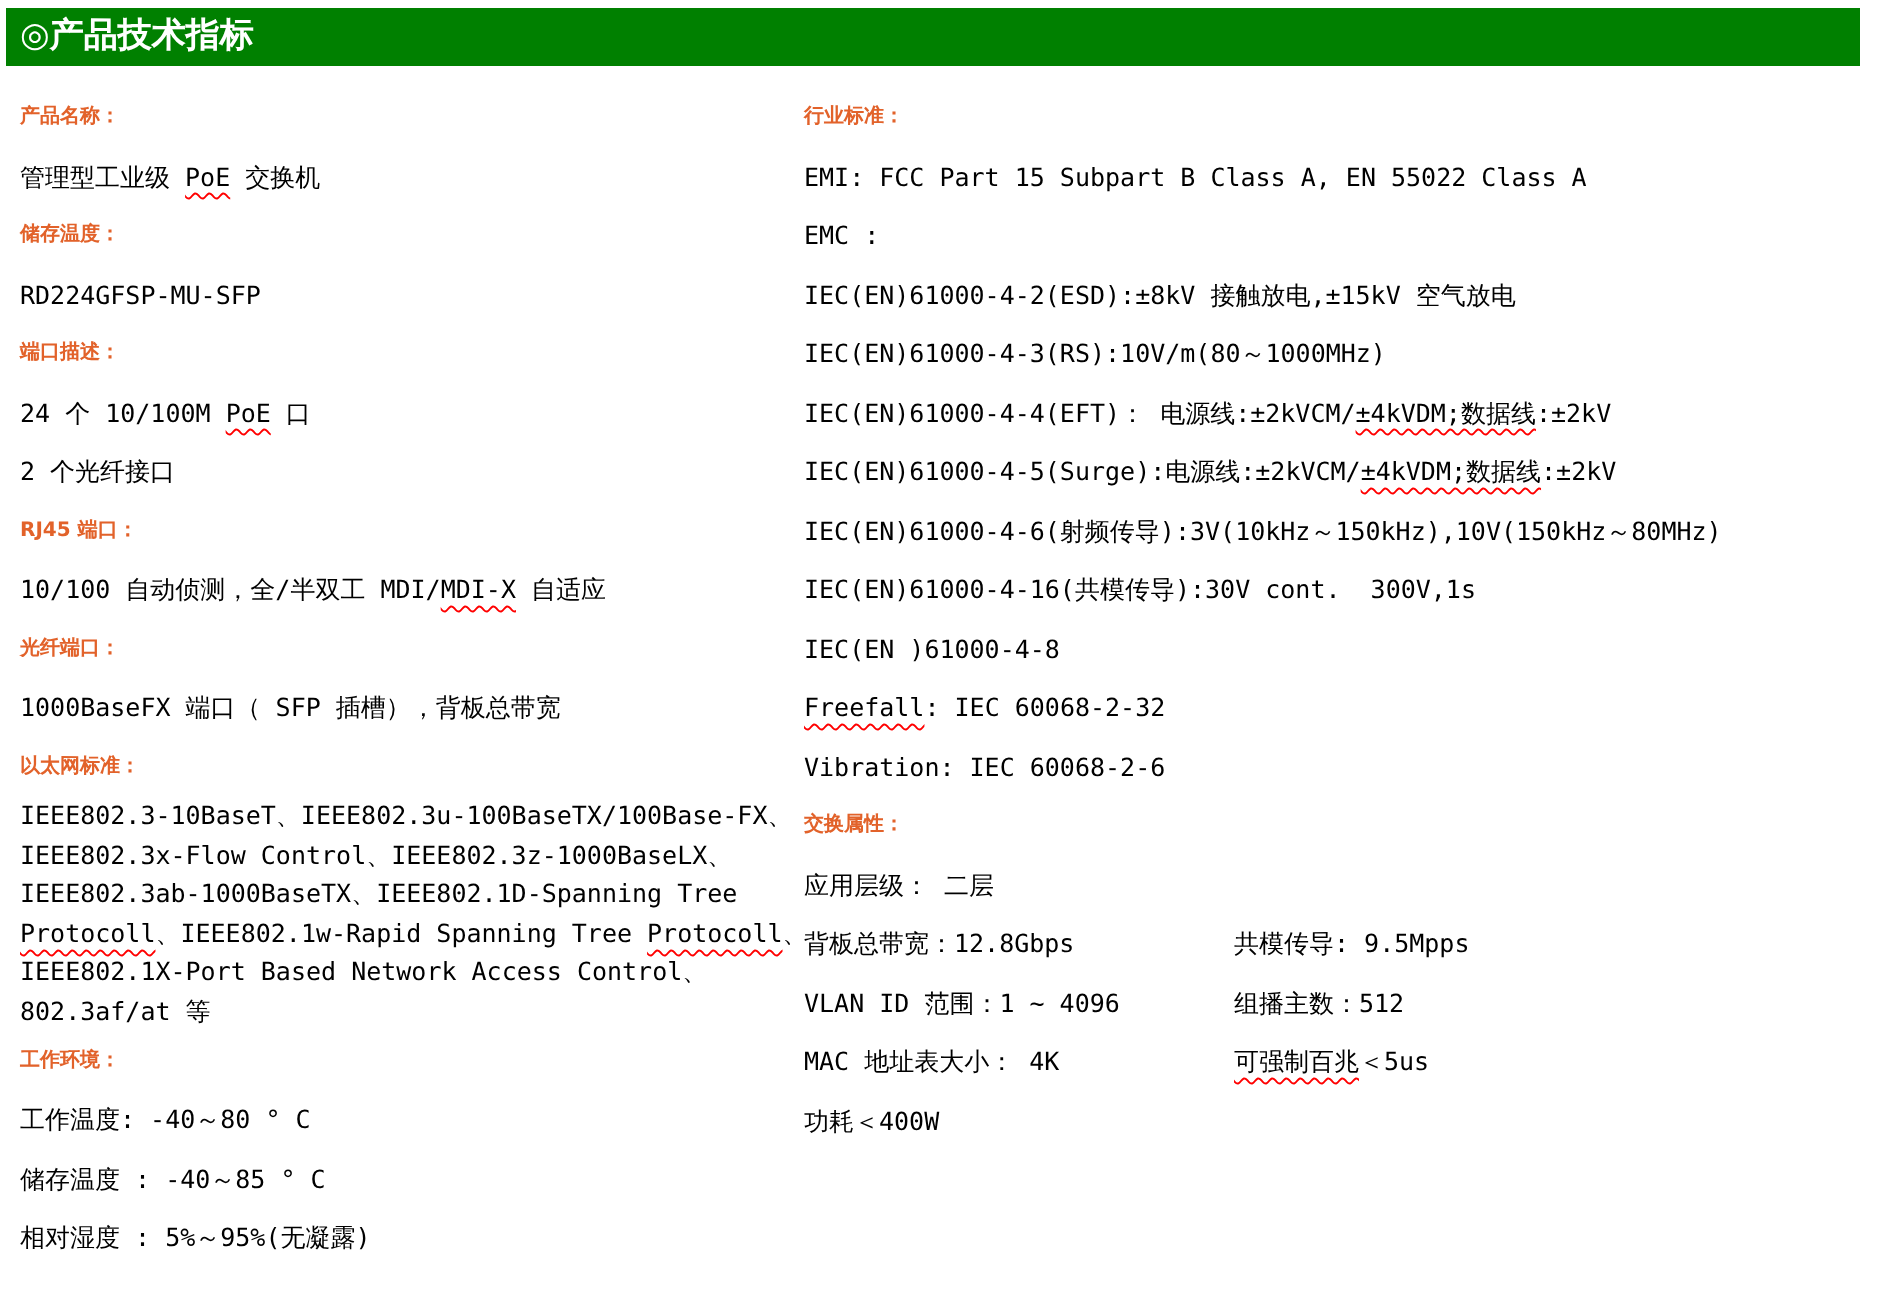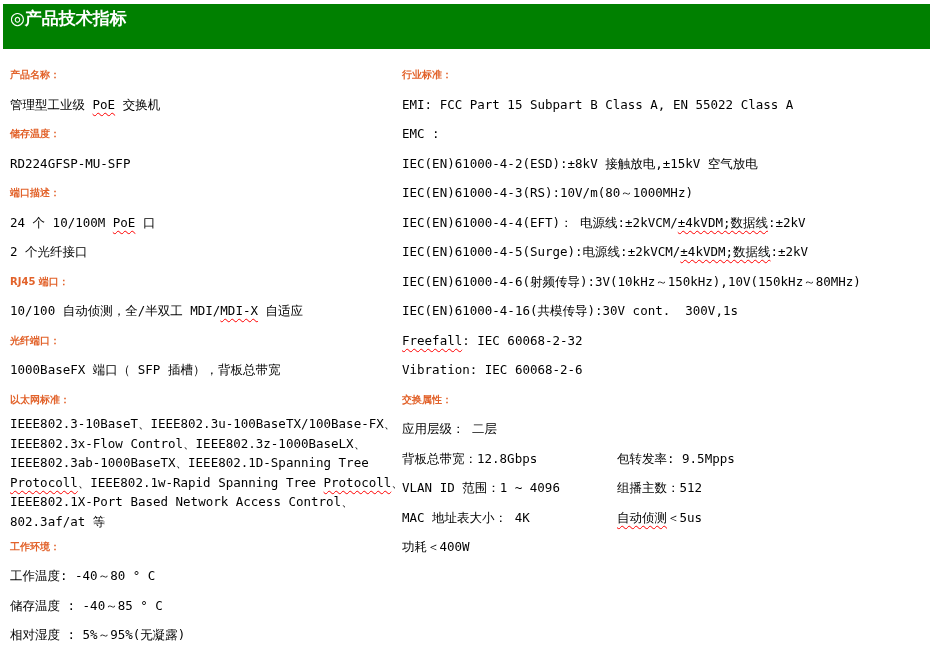--- a/index.html
+++ b/index.html
@@ -12,21 +12,21 @@
     font-family: "DejaVu Sans Mono", "Liberation Mono", monospace;
     color: #000000;
   }
   .page {
     width: 942px;
     height: 651px;
     position: relative;
   }
   .header-bar {
     margin: 4px 12px 0 3px;
-    height: 45px;
+    height: 29px;
     line-height: 29px;
     background: var(--header-bg, #008000);
     color: var(--header-text, #ffffff);
     font-family: "DejaVu Sans", "Liberation Sans", sans-serif;
     font-weight: bold;
     font-size: 17px;
     padding-left: 7px;
   }
   .columns {
     display: flex;
@@ -122,26 +122,27 @@
         <div class="section">
           <div class="heading">行业标准：</div>
           <div class="line"><span class="seg">EMI: FCC Part 15 Subpart B Class A, EN 55022 Class A</span></div>
           <div class="line"><span class="seg">EMC :</span></div>
           <div class="line"><span class="seg">IEC(EN)61000-4-2(ESD):±8kV 接触放电,±15kV 空气放电</span></div>
           <div class="line"><span class="seg">IEC(EN)61000-4-3(RS):10V/m(80～1000MHz)</span></div>
           <div class="line"><span class="seg">IEC(EN)61000-4-4(EFT)： 电源线:±2kVCM/</span><span class="seg squiggle">±4kVDM;数据线</span><span class="seg">:±2kV</span></div>
           <div class="line"><span class="seg">IEC(EN)61000-4-5(Surge):电源线:±2kVCM/</span><span class="seg squiggle">±4kVDM;数据线</span><span class="seg">:±2kV</span></div>
           <div class="line"><span class="seg">IEC(EN)61000-4-6(射频传导):3V(10kHz～150kHz),10V(150kHz～80MHz)</span></div>
           <div class="line"><span class="seg">IEC(EN)61000-4-16(共模传导):30V cont.  300V,1s</span></div>
+          <div class="line"><span class="seg">IEC(EN )61000-4-8</span></div>
           <div class="line"><span class="seg squiggle">Freefall</span><span class="seg">: IEC 60068-2-32</span></div>
           <div class="line"><span class="seg">Vibration: IEC 60068-2-6</span></div>
         </div>
         <div class="section">
           <div class="heading">交换属性：</div>
           <div class="line"><span class="seg">应用层级： 二层</span></div>
-          <div class="line"><span class="seg">背板总带宽：12.8Gbps</span><span class="tab-seg"><span class="seg">包转发率: 9.5Mpps</span></span></div>
+          <div class="line"><span class="seg">背板总带宽：12.8Gbps</span><span class="tab-seg"><span class="seg">共模传导: 9.5Mpps</span></span></div>
           <div class="line"><span class="seg">VLAN ID 范围：1 ~ 4096</span><span class="tab-seg"><span class="seg">组播主数：512</span></span></div>
-          <div class="line"><span class="seg">MAC 地址表大小： 4K</span><span class="tab-seg"><span class="seg squiggle">自动侦测</span><span class="seg">＜5us</span></span></div>
+          <div class="line"><span class="seg">MAC 地址表大小： 4K</span><span class="tab-seg"><span class="seg squiggle">可强制百兆</span><span class="seg">＜5us</span></span></div>
           <div class="line"><span class="seg">功耗＜400W</span></div>
         </div>
       </div>
   </div>
 </div>
 
 </body></html>

